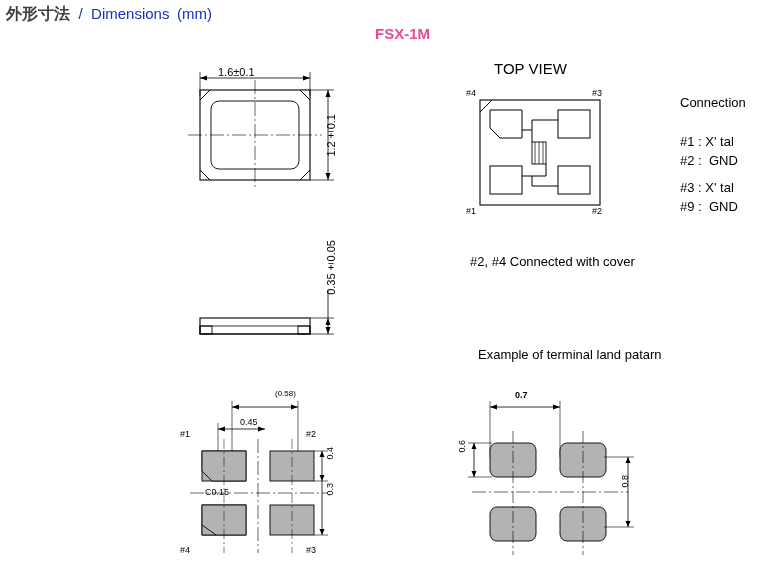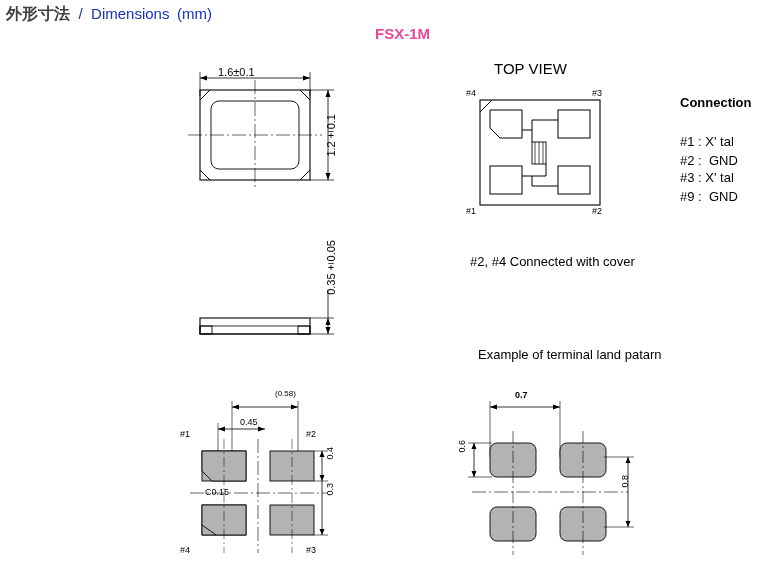--- a/index.html
+++ b/index.html
@@ -14,21 +14,21 @@
   .abs{position:absolute;}
   .t{font-size:13px;white-space:nowrap;}
   .hdr-jp{font-size:16px;font-weight:bold;color:#404040;}
   .hdr-en{font-size:15px;color:#1a2fbf;}
   .title{font-size:15px;font-weight:bold;color:#ec4899;}
   .lbl{font-size:11px;color:#000;white-space:nowrap;}
   .lbl-sm{font-size:9px;color:#000;white-space:nowrap;}
   .lbl-xs{font-size:8px;color:#000;white-space:nowrap;}
   .vert{writing-mode:vertical-rl;transform:rotate(180deg);}
   svg{display:block;}
-  .conn-title{font-size:13px;font-weight:bold;}
+  .conn-title{font-size:13px;font-weight:normal;}
   .conn-row{font-size:13px;white-space:pre;}
 </style>
 </head>
 <body>
 
 <div class="abs" style="left:6px;top:4px;">
   <span class="hdr-jp">外形寸法</span>
   <span class="hdr-en" style="margin:0 4px;">/</span>
   <span class="hdr-en">Dimensions</span>
   <span class="hdr-en" style="margin-left:3px;">(mm)</span>
@@ -115,21 +115,21 @@
 </div>
 <div class="abs lbl-sm" style="left:466px;top:88px;">#4</div>
 <div class="abs lbl-sm" style="left:592px;top:88px;">#3</div>
 <div class="abs lbl-sm" style="left:466px;top:206px;">#1</div>
 <div class="abs lbl-sm" style="left:592px;top:206px;">#2</div>
 
 <div class="abs" style="left:680px;top:95px;">
   <div class="conn-title">Connection</div>
   <div class="conn-row" style="margin-top:24px;">#1 : X' tal</div>
   <div class="conn-row" style="margin-top:4px;">#2 :  GND</div>
-  <div class="conn-row" style="margin-top:2px;">#3 : X' tal</div>
+  <div class="conn-row" style="margin-top:12px;">#3 : X' tal</div>
   <div class="conn-row" style="margin-top:4px;">#9 :  GND</div>
 </div>
 
 <div class="abs t" style="left:470px;top:254px;font-size:13px;">#2, #4 Connected with cover</div>
 
 <div class="abs t" style="left:478px;top:347px;font-size:13px;">Example of terminal land  patarn</div>
 
 <div class="abs" style="left:170px;top:385px;">
   <svg width="190" height="185" viewBox="0 0 190 185">
 

